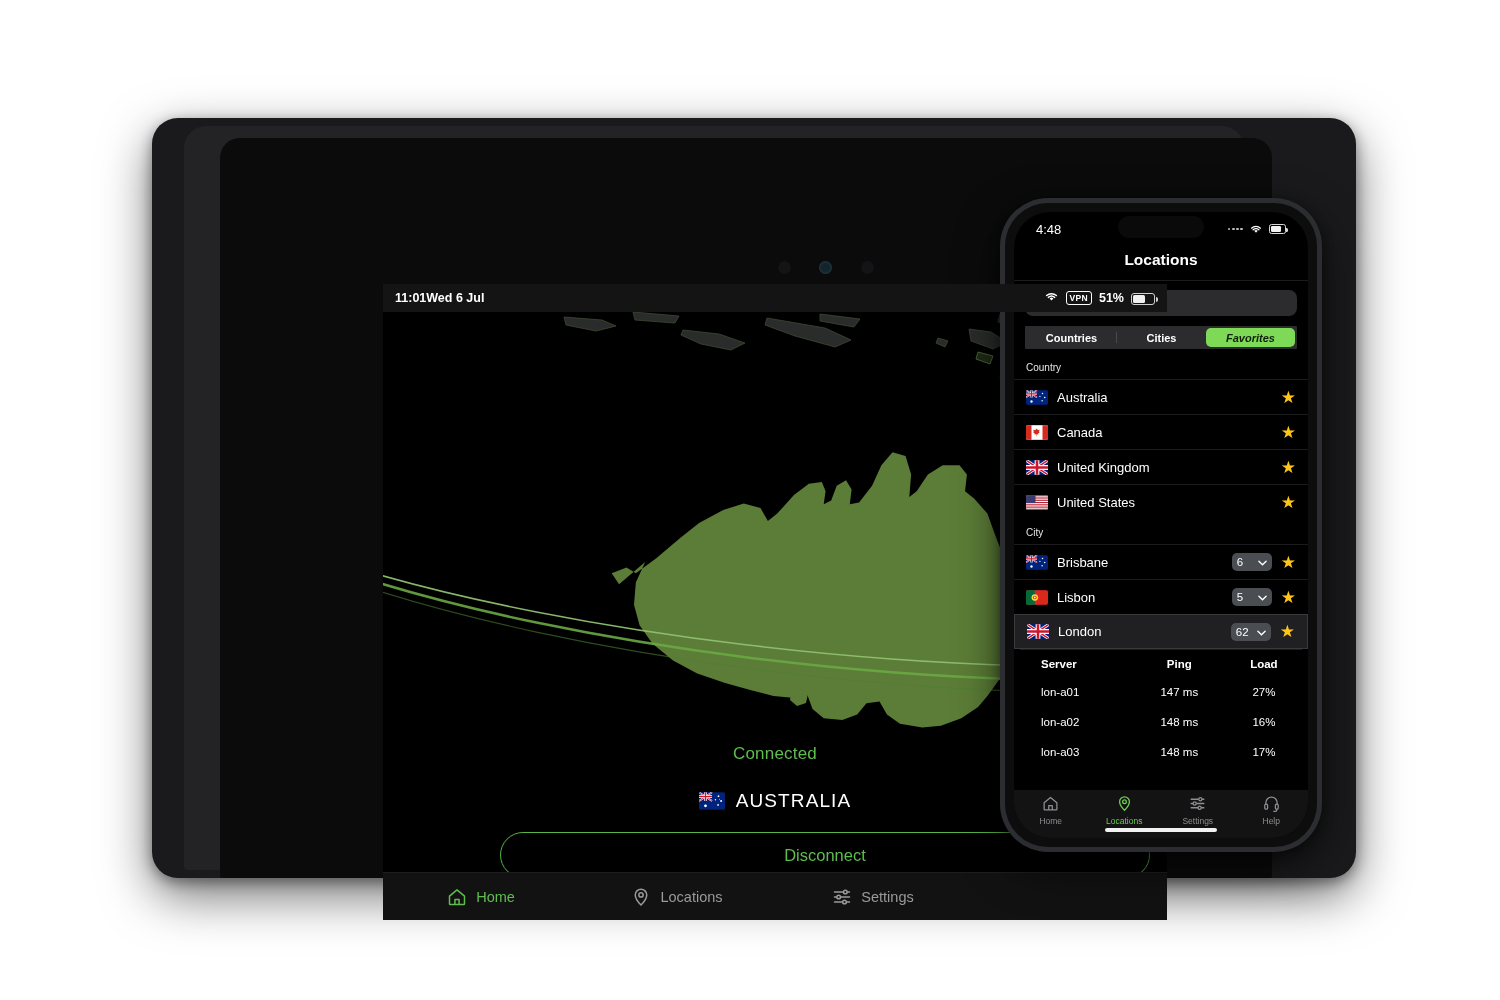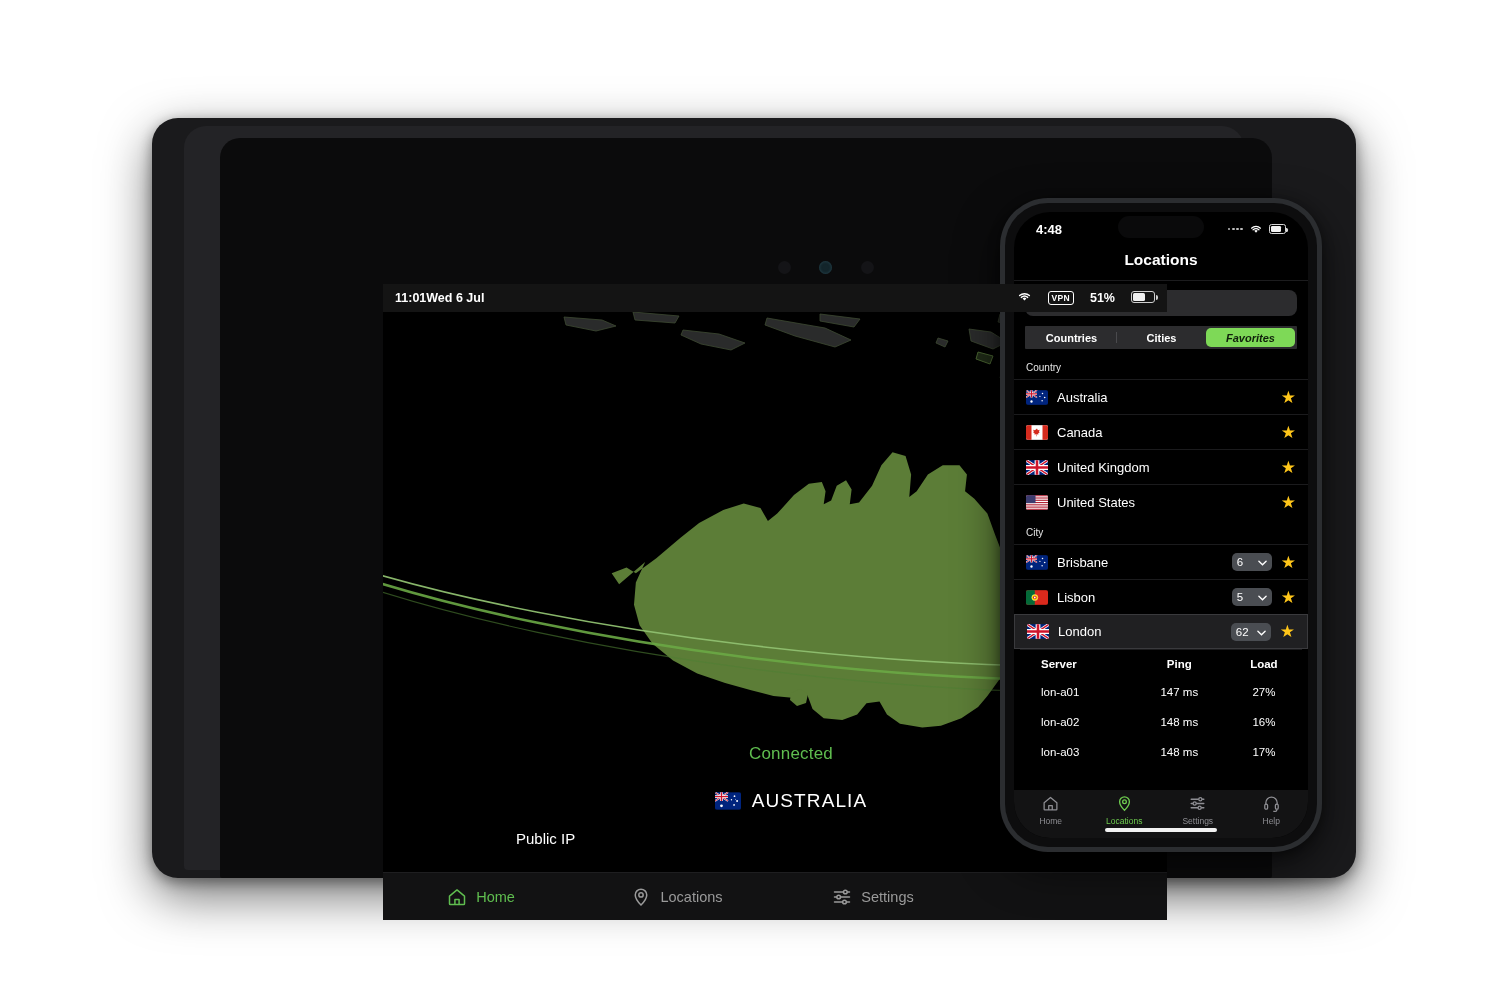--- a/index.html
+++ b/index.html
@@ -32,37 +32,37 @@
     position:absolute; left:231px; top:166px; width:784px; height:636px;
     background:#000; overflow:hidden;
   }
   #tablet-statusbar {
     position:relative; height:28px; background:#141414;
     display:flex; align-items:center; justify-content:space-between;
     padding:0 12px 0 0; color:#fff; font-size:12.5px; font-weight:bold;
     z-index:6;
   }
   #tab-sb-left { display:flex; padding-left:0px; }
-  #tab-sb-right { display:flex; align-items:flex-start; gap:16px; font-weight:bold; }
+  #tab-sb-right { display:flex; align-items:flex-end; gap:7px; font-weight:bold; }
   .vpn-badge { border:1.4px solid #fff; border-radius:3px; font-size:8.5px;
     padding:0px 3px; letter-spacing:.3px; line-height:12px; }
   .batt-shell { width:24px; height:12px; border:1.4px solid #cfcfcf; border-radius:3px;
     position:relative; }
   .batt-shell::after { content:""; position:absolute; right:-4px; top:3.2px; width:2px;
     height:5px; background:#cfcfcf; border-radius:0 2px 2px 0; }
   .batt-fill { position:absolute; left:1.4px; top:1.4px; bottom:1.4px; width:51%;
     background:#f0f0f0; border-radius:1.5px; }
 
   
   #map-area { position:absolute; left:0; top:28px; width:784px; height:420px;
     background:#000; overflow:hidden; }
   #map-area svg { display:block; }
 
   
-  #conn-panel { position:absolute; left:16px; top:448px; width:784px; height:140px;
+  #conn-panel { position:absolute; left:0; top:448px; width:784px; height:140px;
     background:#000; }
   #conn-status { text-align:center; color:#5fbd4f; font-size:17px; margin-top:12px;
     letter-spacing:.2px; }
   #conn-country { display:flex; align-items:center; justify-content:center; gap:11px;
     margin-top:26px; }
   #conn-country-name { color:#fff; font-size:19px; letter-spacing:1.1px; }
   #disconnect-button {
     margin:20px 17px 0 117px; height:46px; border:1.6px solid #57b446;
     border-radius:23px; display:flex; align-items:center; justify-content:center;
     color:#5fbd4f; font-size:16.5px; background:transparent; cursor:pointer;
@@ -87,21 +87,21 @@
   }
   #phone-inner { position:absolute; left:5px; top:5px; right:5px; bottom:5px;
     background:#0d0d0e; border-radius:43px; }
   #phone-screen { position:absolute; left:9px; top:9px; right:9px; bottom:9px;
     background:#000; border-radius:36px; overflow:hidden; }
   #phone-notch { position:absolute; left:50%; transform:translateX(-50%); top:4px;
     width:86px; height:22px; background:#0a0a0b; border-radius:12px; z-index:10; }
 
   #phone-statusbar { position:relative; height:34px; display:flex; align-items:center;
     justify-content:space-between; padding:0 22px; color:#fff; font-size:13px;
-    font-weight:bold; }
+    font-weight:normal; }
   #ph-sb-right { display:flex; align-items:center; gap:6px; }
   .sig-dots { display:flex; gap:1.6px; align-items:flex-end; }
   .sig-dots i { width:2.6px; height:2.6px; background:#bdbdbd; border-radius:50%;
     display:block; }
   .ph-batt { width:17px; height:9.5px; border:1.2px solid #d8d8d8; border-radius:2.5px;
     position:relative; }
   .ph-batt::after { content:""; position:absolute; right:-3px; top:2.4px; width:1.6px;
     height:4px; background:#d8d8d8; border-radius:0 1.5px 1.5px 0; }
   .ph-batt i { position:absolute; left:1px; top:1px; bottom:1px; width:68%;
     background:#f2f2f2; border-radius:1.2px; display:block; }
@@ -261,20 +261,21 @@
                   <circle cx="45" cy="9" r="2"></circle>
                   <circle cx="51" cy="20" r="2.2"></circle>
                   <circle cx="44" cy="29" r="2"></circle>
                   <circle cx="38" cy="17" r="1.6"></circle>
                   <circle cx="47" cy="16" r="1.1"></circle>
                 </g>
               </svg>
           </span>
           <span id="conn-country-name">AUSTRALIA</span>
         </div>
+        <div id="disconnect-button">Disconnect</div>
         <div class="info-row">
           <span>Public IP</span>
           <span>10</span>
         </div>
 
       </div>
 
       <div id="tablet-tabbar">
         <div class="t-tab active">
           <span>

